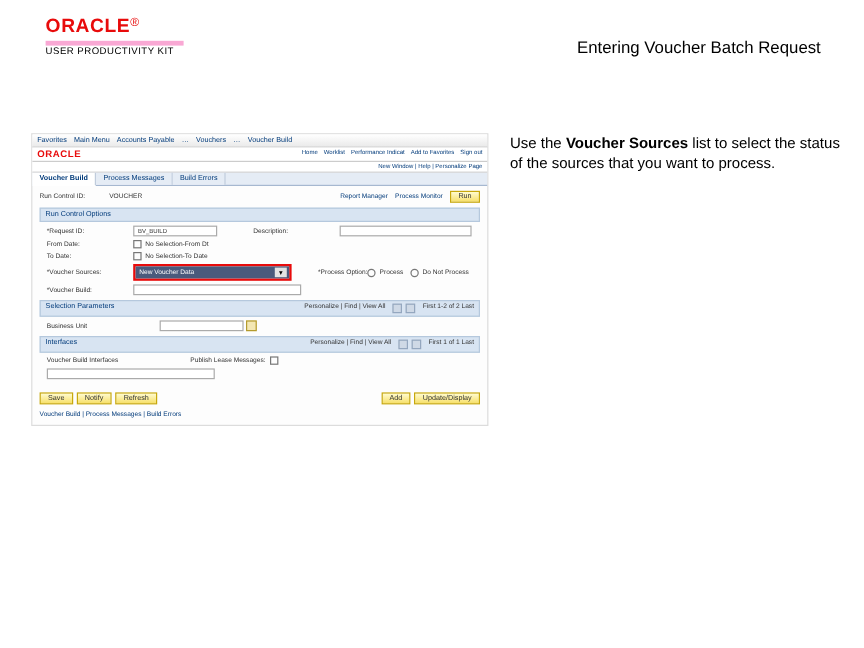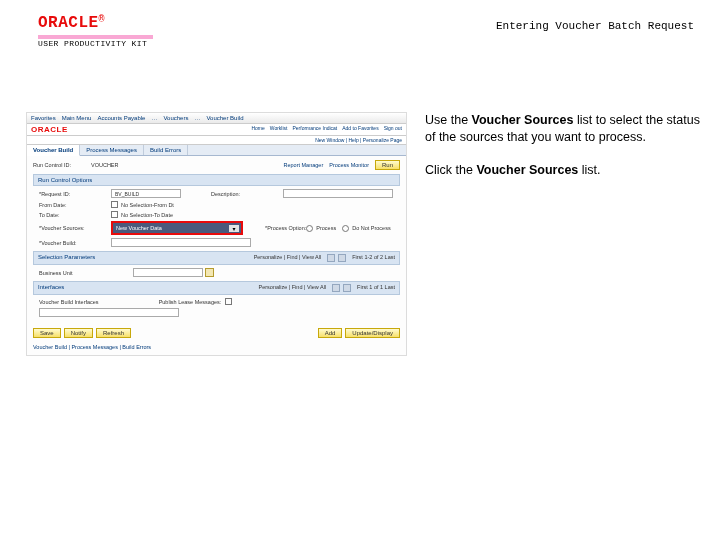--- a/index.html
+++ b/index.html
@@ -7,44 +7,43 @@
     margin: 0;
     width: 720px;
     height: 540px;
     font-family: Arial, Helvetica, sans-serif;
     background: #fff;
     color: #000;
     font-size: 12px;
     position: relative;
   }
   .header {
-    padding: 14px 20px 6px 38px;
-    display: flex;
-    align-items: flex-start;
+    padding: 14px 30px 6px 38px;
+    display: flex;
+    align-items: flex-end;
     justify-content: space-between;
-    font-family: Liberation Mono, monospace;
   }
   .logo-block { line-height: 1.1; }
   .logo-text {
     color: #e80b0b;
     font-weight: bold;
     font-size: 16px;
     letter-spacing: 0.5px;
   }
   .logo-dot { color: #e80b0b; font-size: 10px; vertical-align: super; }
   .logo-sub {
     font-size: 8px;
     letter-spacing: 0.4px;
     border-top: 4px solid #f9a8d4;
     margin-top: 2px;
     padding-top: 1px;
     width: 115px;
   }
   .title {
-    font-size: 11px;
+    font-size: 14px;
     padding-top: 6px;
     padding-right: 6px;
   }
   .content {
     display: flex;
     margin-top: 58px;
     padding: 0 18px 0 26px;
   }
   .left {
     flex: 0 0 395px;
@@ -284,17 +283,14 @@
         </div>
       </div>
       <div class="breadcrumb-footer">Voucher Build | Process Messages | Build Errors</div>
     </div>
   </div>
 
   <div class="right">
     <p>
       <span>Use the </span><b>Voucher Sources</b><span> list to select the status of the sources that you want to process.</span>
     </p>
-    <p>
-      <span>Click the </span><b>Voucher Sources</b><span> list.</span>
-    </p>
   </div>
 </div>
 
 </body></html>

